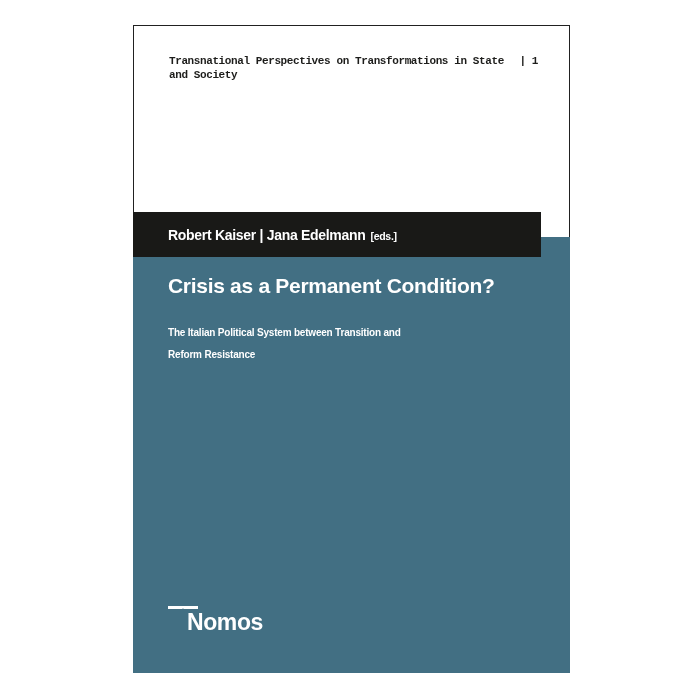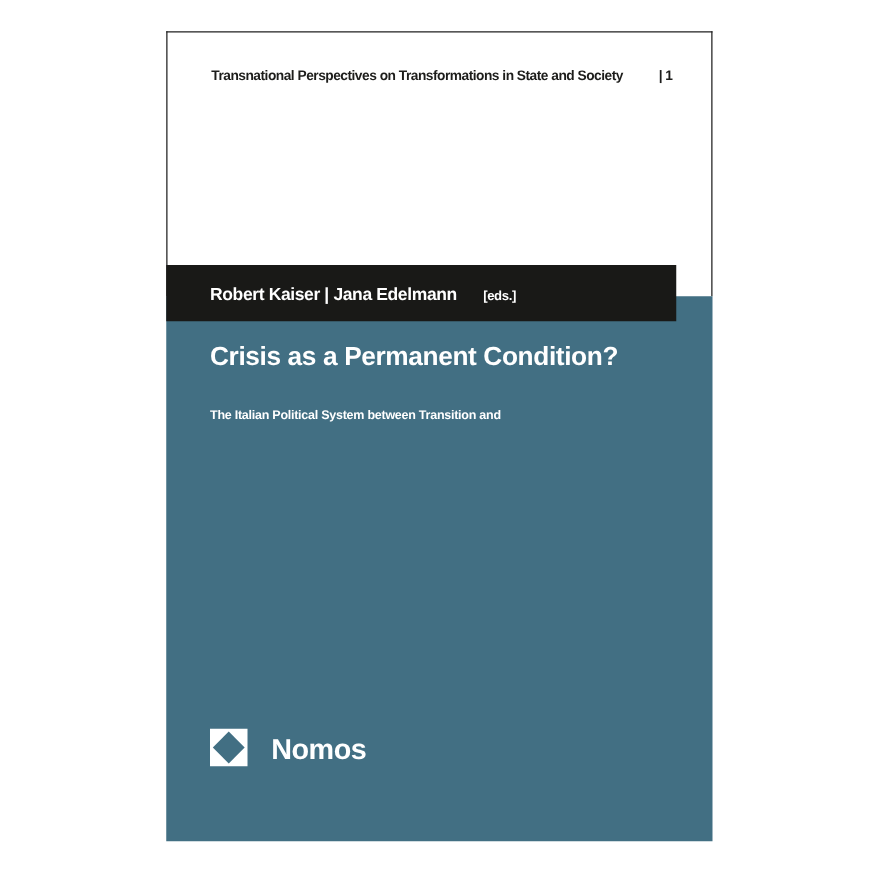--- a/index.html
+++ b/index.html
@@ -26,20 +26,21 @@
   .series-panel {
     position: absolute;
     left: 0;
     top: 0;
     width: 435px;
     height: 211px;
     background: #ffffff;
     border: 1px solid var(--border_dark, #212121);
     border-bottom: none;
     box-sizing: content-box;
+    font-family: Liberation Mono, monospace;
   }
   .series-row {
     position: absolute;
     left: 35px;
     right: 31px;
     top: 28px;
     display: flex;
     justify-content: space-between;
     align-items: baseline;
     font-size: 11px;
@@ -70,21 +71,20 @@
     align-items: center;
     padding-left: 35px;
     box-sizing: border-box;
     color: var(--white_text, #ffffff);
   }
   .editors-line {
     display: flex;
     align-items: baseline;
     font-weight: bold;
     letter-spacing: -0.3px;
-    gap: 16px;
   }
   .editors-names { font-size: 14px; }
   .eds-suffix { font-size: 10.5px; margin-left: 5px; }
   .book-title {
     position: absolute;
     left: 35px;
     top: 246px;
     width: 385px;
     color: var(--white_text, #ffffff);
     font-size: 21px;
@@ -101,24 +101,25 @@
     font-size: 10px;
     line-height: 22px;
     font-weight: bold;
     letter-spacing: -0.2px;
   }
   .book-subtitle span { display: block; }
   
   .publisher-row {
     position: absolute;
     left: 35px;
-    top: 558px;
+    top: 581px;
     height: 30px;
     display: flex;
-    align-items: flex-end;
+    align-items: flex-start;
+    flex-direction: column;
   }
   .logo-square {
     position: relative;
     width: 30px;
     height: 30px;
     background: #ffffff;
     overflow: hidden;
   }
   .logo-diamond {
     position: absolute;
@@ -156,20 +157,21 @@
       <div class="editors-line">
         <span class="editors-names">Robert Kaiser | Jana Edelmann</span>
         <span class="eds-suffix">[eds.]</span>
       </div>
     </div>
 
     <div class="book-title">Crisis as a Permanent Condition?</div>
 
     <div class="book-subtitle">
       <span>The Italian Political System between Transition and</span>
+      <span>Reform Resistance</span>
     </div>
 
     <div class="publisher-row">
       <span class="logo-square">
         <span class="logo-diamond"></span>
       </span>
       <span class="publisher-name">Nomos</span>
     </div>
 
   </div>

